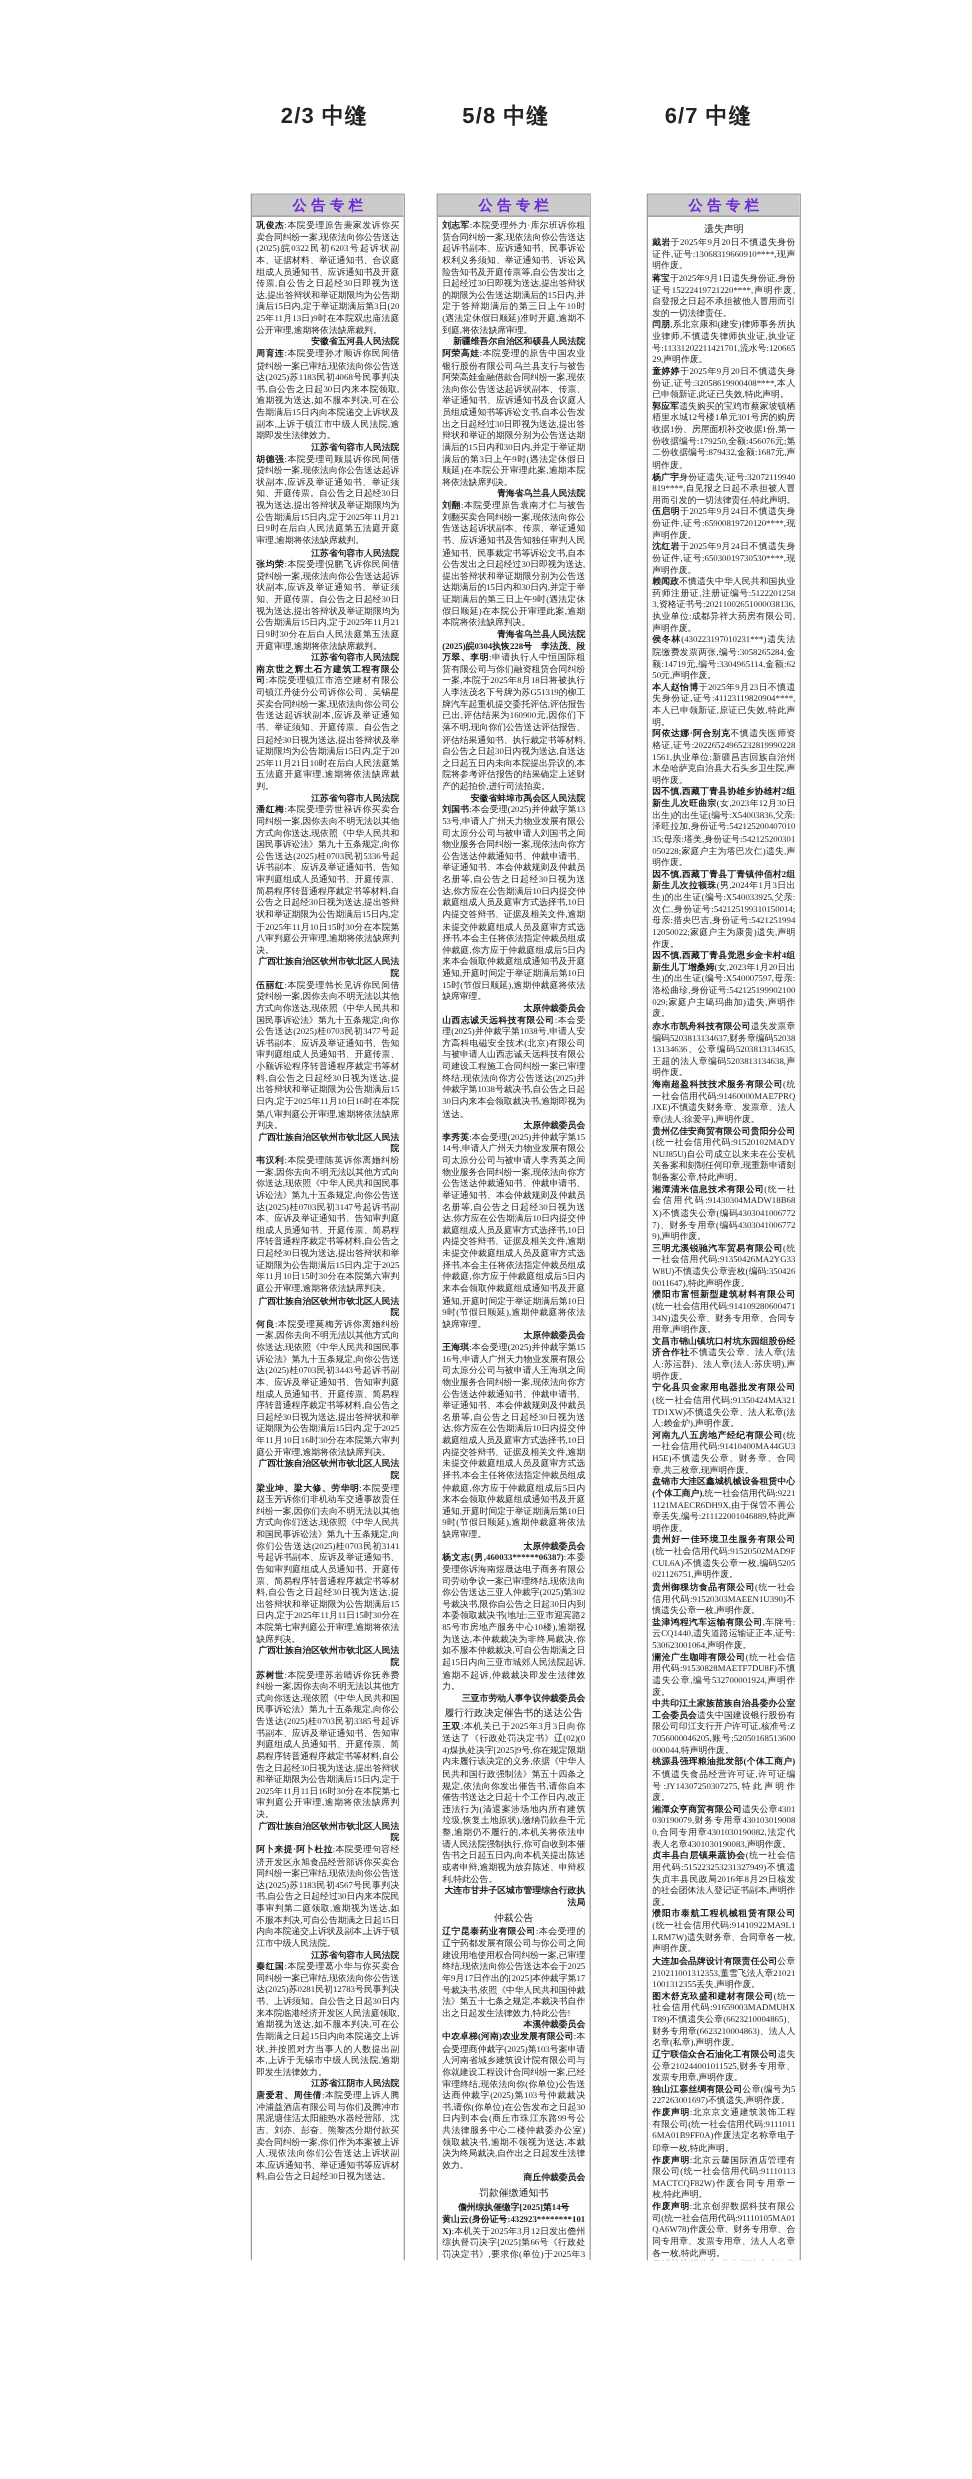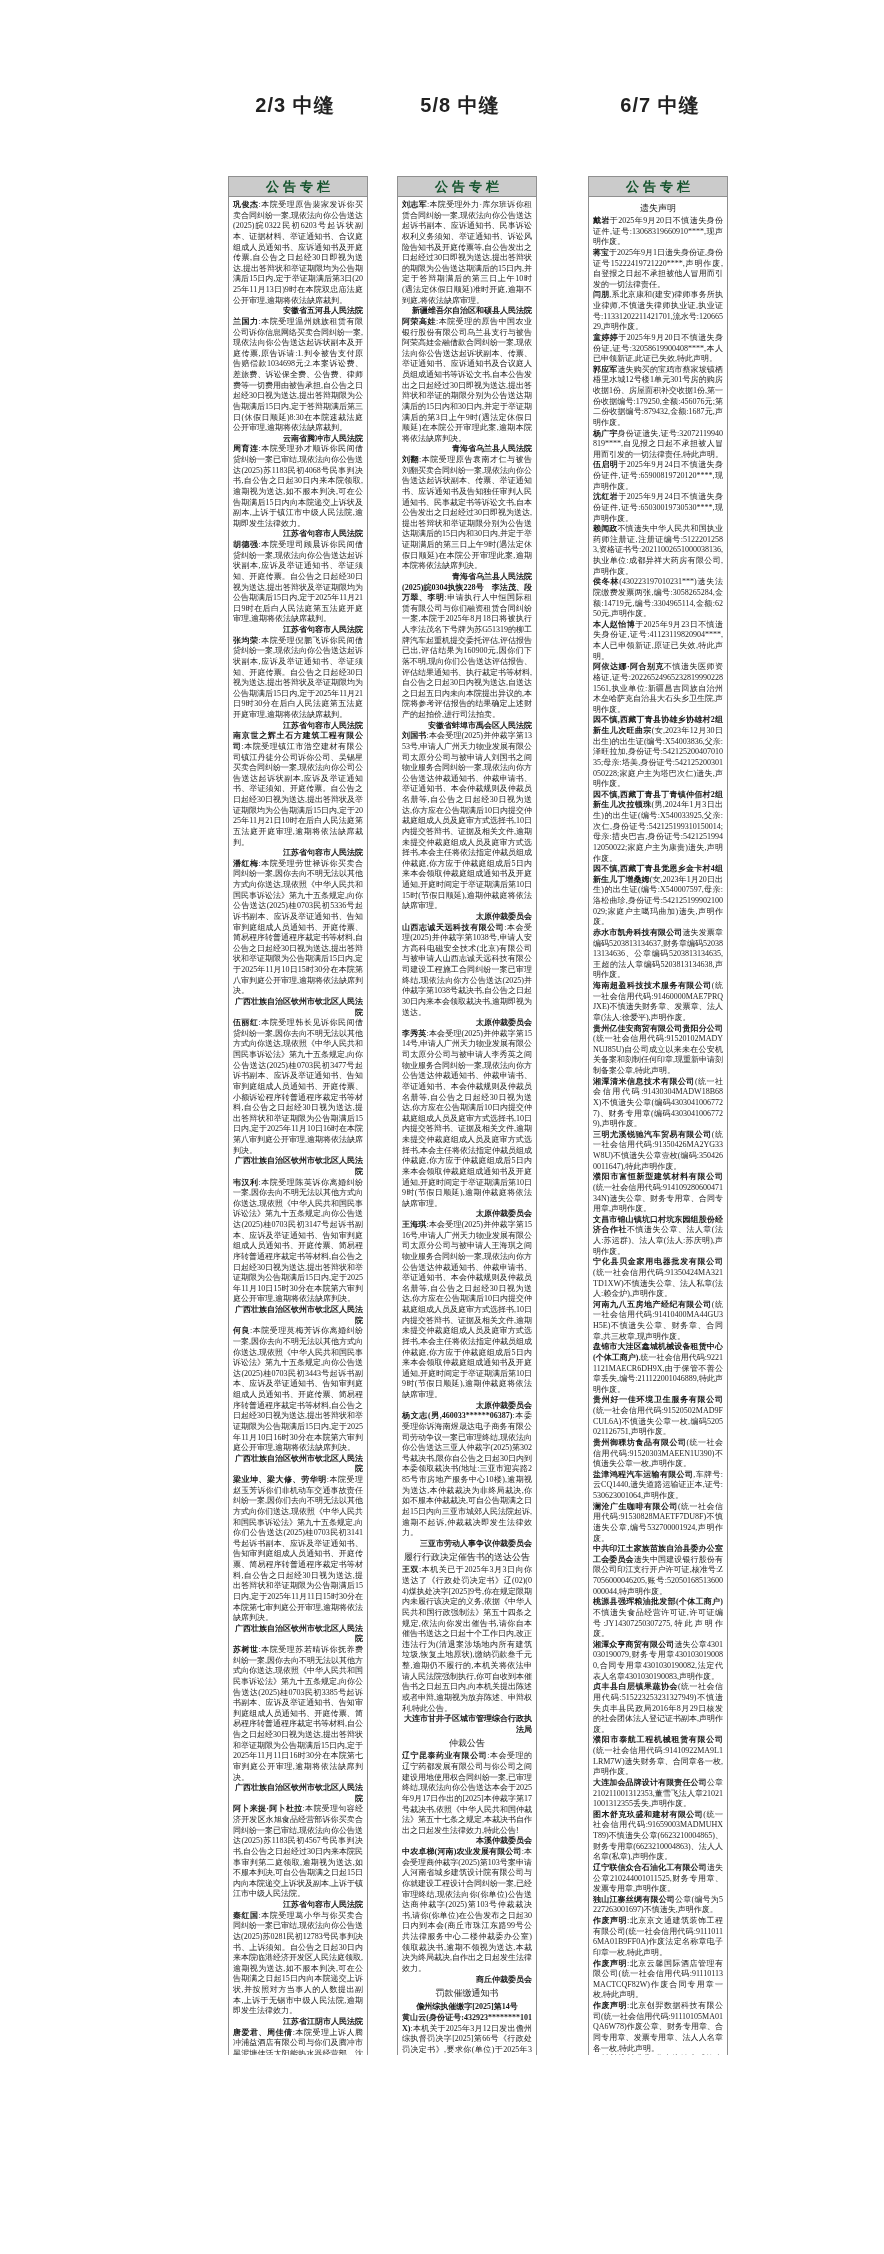--- a/index.html
+++ b/index.html
@@ -5,46 +5,45 @@
   html,body{margin:0;padding:0;background:#ffffff;}
   .page{position:relative;width:884px;height:2055px;background:#ffffff;
         font-family:"Liberation Serif","DejaVu Serif",serif;overflow:hidden;}
   .col-title{position:absolute;top:92px;width:120px;text-align:center;
         font-family:"Liberation Sans","DejaVu Sans",sans-serif;font-weight:bold;
         font-size:20px;color:var(--title,#222);letter-spacing:1px;white-space:nowrap;}
   .col-box{position:absolute;top:176px;border:1px solid var(--border,#8f8f8f);
         background:#fff;overflow:hidden;box-sizing:border-box;}
   .panel-header{height:19px;line-height:19px;text-align:center;
         background:var(--hdr,#cbcbcb);border-bottom:1px solid var(--border,#8f8f8f);
-        font-weight:bold;font-size:13px;letter-spacing:4px;text-indent:4px;color:#14532d;}
+        font-weight:bold;font-size:13px;letter-spacing:4px;text-indent:4px;color:#6d28d9;}
   .notice-list{padding:3px 4px 4px 4px;}
   .notice{margin:0;font-size:8px;line-height:1.33;text-align:justify;
         color:var(--text,#1c1c1c);word-break:break-all;white-space:pre-line;}
   .lead{font-weight:bold;}
   .signer{display:block;text-align:right;font-weight:bold;}
   .sec-header{font-weight:normal;text-align:center;font-size:9px;margin:2px 0 1px 0;color:var(--text,#1c1c1c);}
   .sec-subheader{font-weight:bold;font-size:8px;margin:1px 0;text-align:center;color:var(--text,#1c1c1c);}
   #c0{left:228px;width:140px;height:2017px;}
   #c1{left:397px;width:140px;height:1986px;}
   #c2{left:588px;width:140px;height:1980px;}
-  #t0{left:235px;} #t1{left:400px;} #t2{left:600px;}
+  #t0{left:235px;} #t1{left:400px;} #t2{left:584px;}
 </style>
 </head>
 <body>
 
 <div class="page">
   <div id="t0" class="col-title">2/3 中缝</div>
   <div id="t1" class="col-title">5/8 中缝</div>
   <div id="t2" class="col-title">6/7 中缝</div>
 
   <section id="c0" class="col-box">
     <div class="panel-header">公告专栏</div>
     <div class="notice-list">
         <p class="notice"><b class="lead">巩俊杰</b>:本院受理原告裴家发诉你买卖合同纠纷一案,现依法向你公告送达(2025)皖0322民初6203号起诉状副本、证据材料、举证通知书、合议庭组成人员通知书、应诉通知书及开庭传票,自公告之日起经30日即视为送达,提出答辩状和举证期限均为公告期满后15日内,定于举证期满后第3日(2025年11月13日)9时在本院双忠庙法庭公开审理,逾期将依法缺席裁判。<span class="signer">安徽省五河县人民法院</span></p>
-        <p class="notice"><b class="lead">兰国力</b>:本院受理温州姚族租赁有限公司诉你信息网络买卖合同纠纷一案,现依法向你公告送达起诉状副本及开庭传票,原告诉请:1.判令被告支付原告赔偿款1034698元;2.本案诉讼费、差旅费、诉讼保全费、公告费、律师费等一切费用由被告承担,自公告之日起经30日视为送达,提出答辩期限为公告期满后15日内,定于答辩期满后第三日(休假日顺延)8:30在本院速裁法庭公开审理,逾期将依法缺席裁判。<span class="signer">云南省腾冲市人民法院</span></p>
         <p class="notice"><b class="lead">周育连</b>:本院受理孙才顺诉你民间借贷纠纷一案已审结,现依法向你公告送达(2025)苏1183民初4068号民事判决书,自公告之日起30日内来本院领取,逾期视为送达,如不服本判决,可在公告期满后15日内向本院递交上诉状及副本,上诉于镇江市中级人民法院,逾期即发生法律效力。<span class="signer">江苏省句容市人民法院</span></p>
         <p class="notice"><b class="lead">胡德强</b>:本院受理司顾晨诉你民间借贷纠纷一案,现依法向你公告送达起诉状副本,应诉及举证通知书、举证须知、开庭传票。自公告之日起经30日视为送达,提出答辩状及举证期限均为公告期满后15日内,定于2025年11月21日9时在后白人民法庭第五法庭开庭审理,逾期将依法缺席裁判。<span class="signer">江苏省句容市人民法院</span></p>
         <p class="notice"><b class="lead">张均荣</b>:本院受理倪鹏飞诉你民间借贷纠纷一案,现依法向你公告送达起诉状副本,应诉及举证通知书、举证须知、开庭传票。自公告之日起经30日视为送达,提出答辩状及举证期限均为公告期满后15日内,定于2025年11月21日9时30分在后白人民法庭第五法庭开庭审理,逾期将依法缺席裁判。<span class="signer">江苏省句容市人民法院</span></p>
         <p class="notice"><b class="lead">南京世之辉土石方建筑工程有限公司</b>:本院受理镇江市浩空建材有限公司镇江丹徒分公司诉你公司、吴锡星买卖合同纠纷一案,现依法向你公司公告送达起诉状副本,应诉及举证通知书、举证须知、开庭传票。自公告之日起经30日视为送达,提出答辩状及举证期限均为公告期满后15日内,定于2025年11月21日10时在后白人民法庭第五法庭开庭审理,逾期将依法缺席裁判。<span class="signer">江苏省句容市人民法院</span></p>
         <p class="notice"><b class="lead">潘红梅</b>:本院受理劳世禄诉你买卖合同纠纷一案,因你去向不明无法以其他方式向你送达,现依照《中华人民共和国民事诉讼法》第九十五条规定,向你公告送达(2025)桂0703民初5336号起诉书副本、应诉及举证通知书、告知审判庭组成人员通知书、开庭传票、简易程序转普通程序裁定书等材料,自公告之日起经30日视为送达,提出答辩状和举证期限为公告期满后15日内,定于2025年11月10日15时30分在本院第八审判庭公开审理,逾期将依法缺席判决。<span class="signer">广西壮族自治区钦州市钦北区人民法院</span></p>
         <p class="notice"><b class="lead">伍丽红</b>:本院受理韩长见诉你民间借贷纠纷一案,因你去向不明无法以其他方式向你送达,现依照《中华人民共和国民事诉讼法》第九十五条规定,向你公告送达(2025)桂0703民初3477号起诉书副本、应诉及举证通知书、告知审判庭组成人员通知书、开庭传票、小额诉讼程序转普通程序裁定书等材料,自公告之日起经30日视为送达,提出答辩状和举证期限为公告期满后15日内,定于2025年11月10日16时在本院第八审判庭公开审理,逾期将依法缺席判决。<span class="signer">广西壮族自治区钦州市钦北区人民法院</span></p>
         <p class="notice"><b class="lead">韦汉利</b>:本院受理陈英诉你离婚纠纷一案,因你去向不明无法以其他方式向你送达,现依照《中华人民共和国民事诉讼法》第九十五条规定,向你公告送达(2025)桂0703民初3147号起诉书副本、应诉及举证通知书、告知审判庭组成人员通知书、开庭传票、简易程序转普通程序裁定书等材料,自公告之日起经30日视为送达,提出答辩状和举证期限为公告期满后15日内,定于2025年11月10日15时30分在本院第六审判庭公开审理,逾期将依法缺席判决。<span class="signer">广西壮族自治区钦州市钦北区人民法院</span></p>
         <p class="notice"><b class="lead">何良</b>:本院受理莫梅芳诉你离婚纠纷一案,因你去向不明无法以其他方式向你送达,现依照《中华人民共和国民事诉讼法》第九十五条规定,向你公告送达(2025)桂0703民初3443号起诉书副本、应诉及举证通知书、告知审判庭组成人员通知书、开庭传票、简易程序转普通程序裁定书等材料,自公告之日起经30日视为送达,提出答辩状和举证期限为公告期满后15日内,定于2025年11月10日16时30分在本院第六审判庭公开审理,逾期将依法缺席判决。<span class="signer">广西壮族自治区钦州市钦北区人民法院</span></p>
         <p class="notice"><b class="lead">梁业坤、梁大修、劳华明</b>:本院受理赵玉芳诉你们非机动车交通事故责任纠纷一案,因你们去向不明无法以其他方式向你们送达,现依照《中华人民共和国民事诉讼法》第九十五条规定,向你们公告送达(2025)桂0703民初3141号起诉书副本、应诉及举证通知书、告知审判庭组成人员通知书、开庭传票、简易程序转普通程序裁定书等材料,自公告之日起经30日视为送达,提出答辩状和举证期限为公告期满后15日内,定于2025年11月11日15时30分在本院第七审判庭公开审理,逾期将依法缺席判决。<span class="signer">广西壮族自治区钦州市钦北区人民法院</span></p>
         <p class="notice"><b class="lead">苏树世</b>:本院受理苏若晴诉你抚养费纠纷一案,因你去向不明无法以其他方式向你送达,现依照《中华人民共和国民事诉讼法》第九十五条规定,向你公告送达(2025)桂0703民初3385号起诉书副本、应诉及举证通知书、告知审判庭组成人员通知书、开庭传票、简易程序转普通程序裁定书等材料,自公告之日起经30日视为送达,提出答辩状和举证期限为公告期满后15日内,定于2025年11月11日16时30分在本院第七审判庭公开审理,逾期将依法缺席判决。<span class="signer">广西壮族自治区钦州市钦北区人民法院</span></p>

